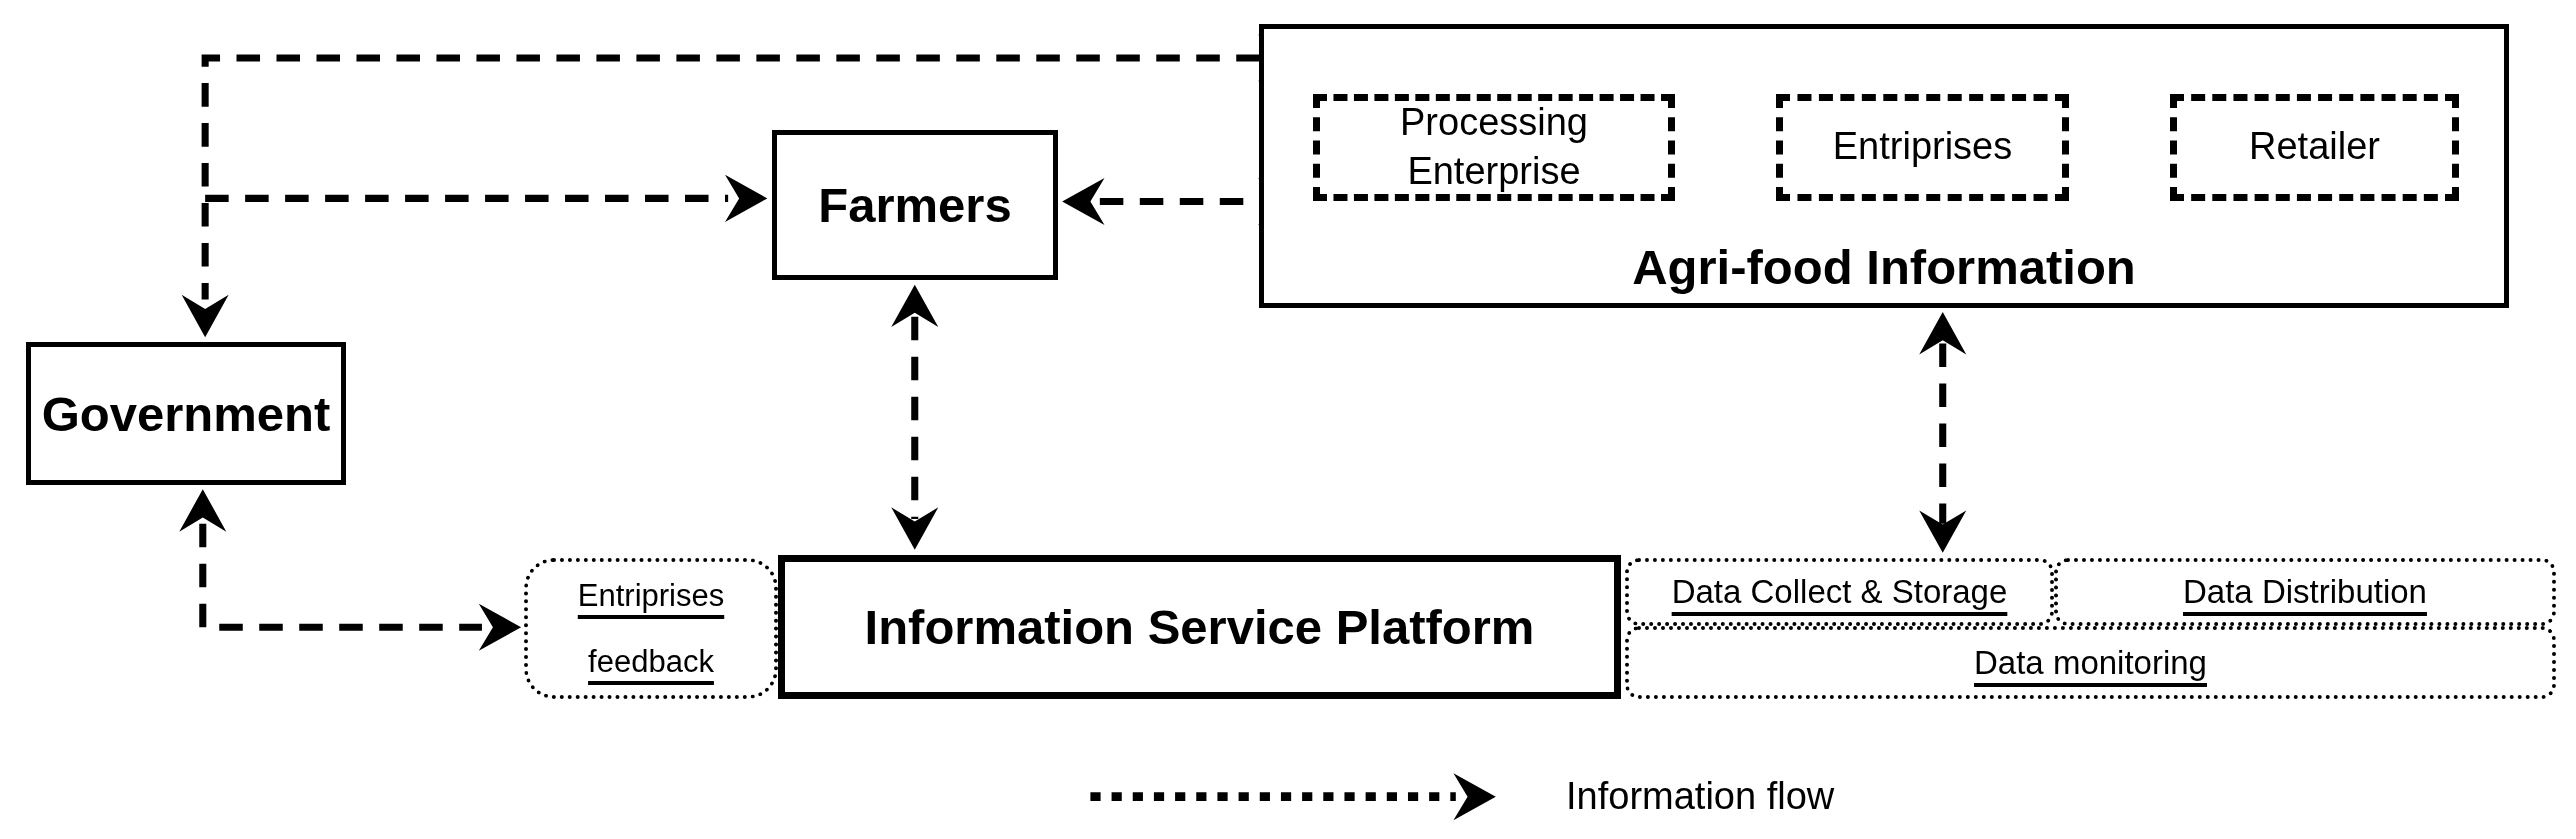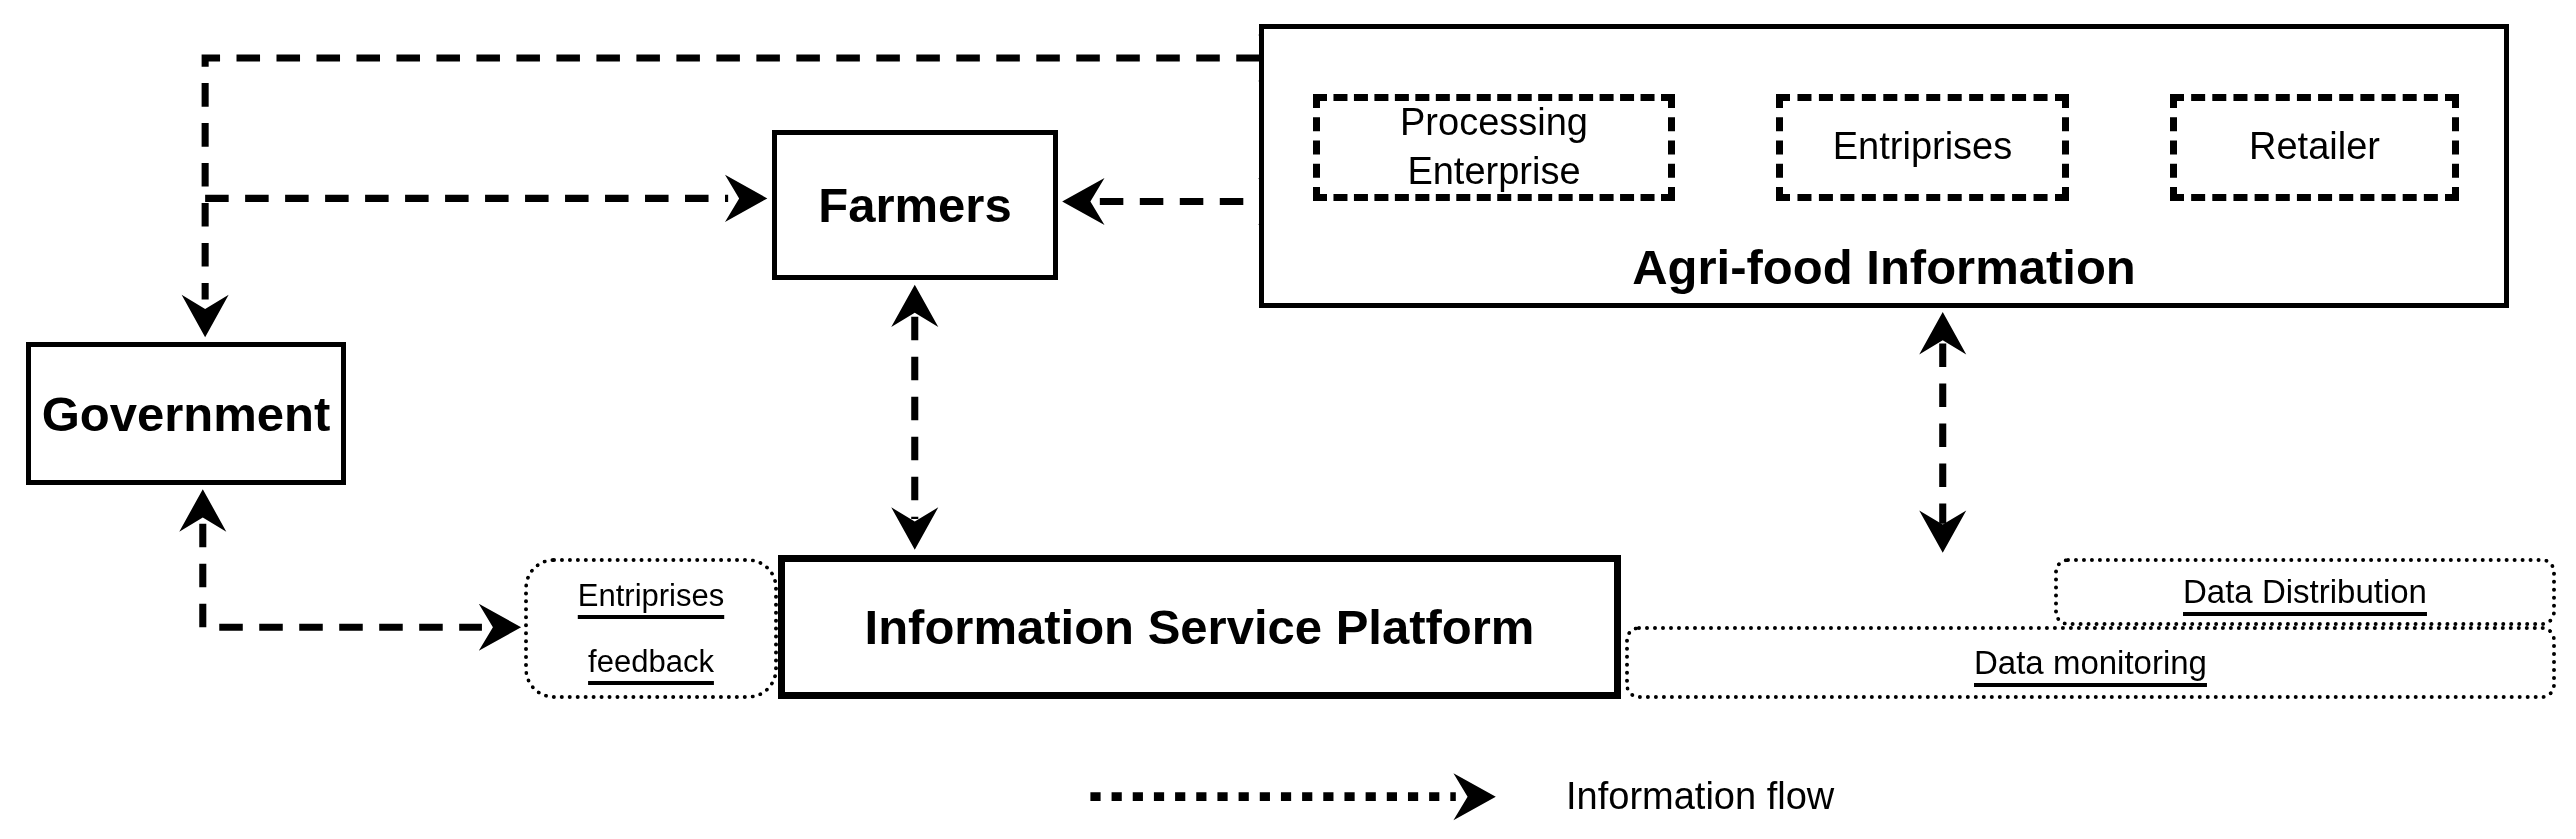--- a/index.html
+++ b/index.html
@@ -126,20 +126,23 @@
     <div>
       <div class="underlined">Entriprises</div>
       <div class="underlined">feedback</div>
     </div>
   </div>
 
   <div class="box center title-lg" style="left:778px; top:555px; width:843px; height:144px; border:7.8px solid #000;">
     <span>Information Service Platform</span>
   </div>
 
+  <div class="box dotted-round center sub-label" style="left:1625px; top:558px; width:429px; height:68px; border-radius:14px;">
+    <span class="underlined">Data Collect &amp; Storage</span>
+  </div>
   <div class="box dotted-round center sub-label" style="left:2054px; top:558px; width:502px; height:68px; border-radius:14px;">
     <span class="underlined">Data Distribution</span>
   </div>
   <div class="box dotted-round center sub-label" style="left:1625px; top:626px; width:931px; height:73px; border-radius:14px;">
     <span class="underlined">Data monitoring</span>
   </div>
 
   <div class="legend-text" style="left:1566px; top:775px;">
     <span>Information flow</span>
   </div>

